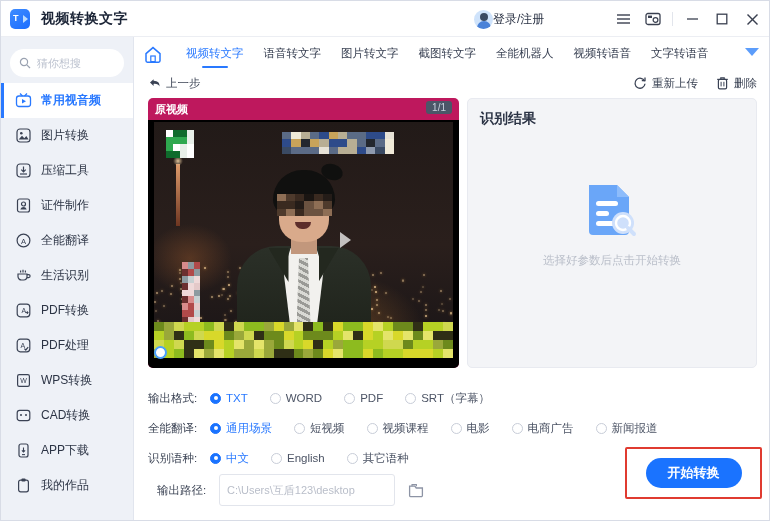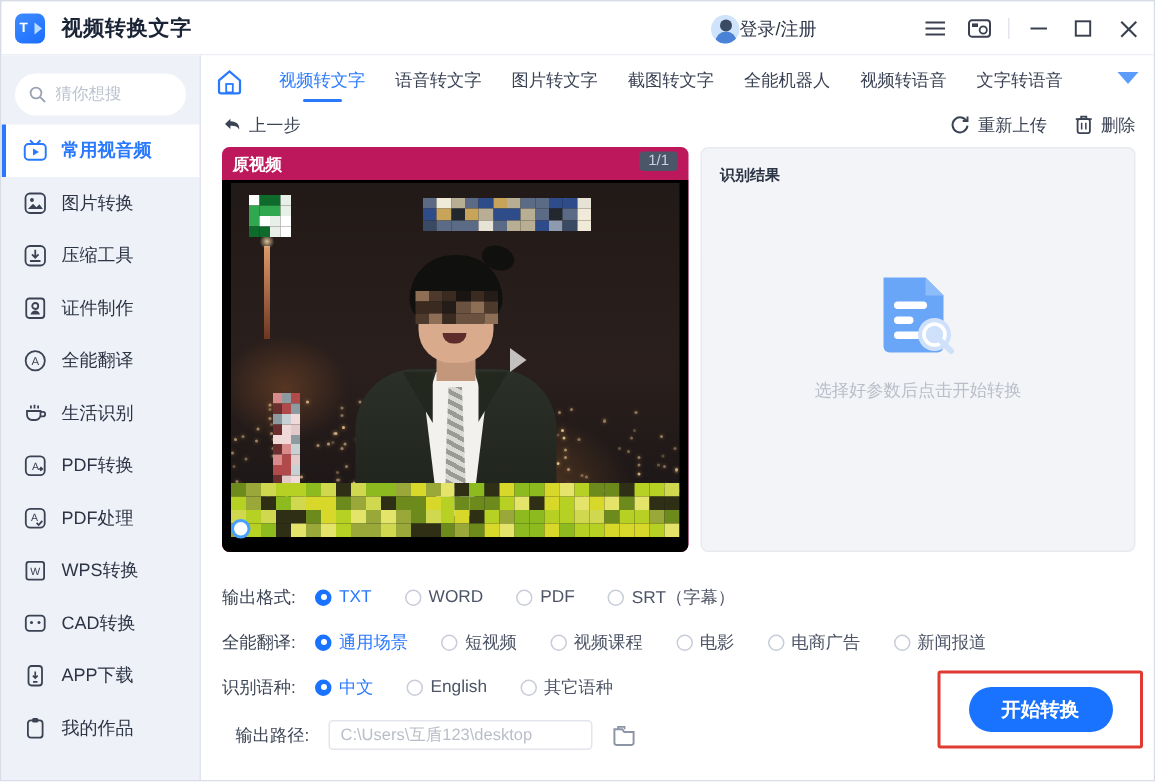--- a/index.html
+++ b/index.html
@@ -249,21 +249,21 @@
     width: 0; height: 0; border-left: 11px solid rgba(255,255,255,.72);
     border-top: 8px solid transparent; border-bottom: 8px solid transparent;
   }
 
   .result-panel {
     position: absolute; left: 333px; top: 0; width: 290px; height: 270px;
     background: #f3f4f7; border: 1px solid #e8eaf0; border-radius: 5px;
   }
   .rp-title {
     position: absolute; left: 12px; top: 11px;
-    font-size: 10px; color: #2b3345; font-weight: bold;
+    font-size: 14px; color: #2b3345; font-weight: bold;
   }
   .rp-empty {
     position: absolute; left: 0; top: 80px; width: 100%;
     display: flex; flex-direction: column; align-items: center;
   }
   .rp-icon { width: 66px; height: 62px; position: relative; }
   .rp-empty-text { margin-top: 12px; font-size: 11.5px; color: #b9bec9; }
 
   
   .options { position: absolute; left: 0; top: 346px; width: 637px; }
@@ -281,21 +281,21 @@
     display: flex; align-items: center; justify-content: center;
   }
   .radio.sel .dot { border-color: #1a73ff; background: #1a73ff; }
   .radio.sel .dot:after {
     content: ""; width: 4px; height: 4px; border-radius: 50%; background: #fff;
   }
   .radio.sel { color: #2979ff; }
 
   .path-row { height: 34px; display: flex; align-items: center; padding-left: 23px; }
   .path-input {
-    width: 176px; height: 20px; border: 1px solid #e2e5ec; border-radius: 3px;
+    width: 176px; height: 32px; border: 1px solid #e2e5ec; border-radius: 3px;
     background: #fff; font-size: 11px; color: #b9bec9; padding: 0 7px;
     outline: none; font-family: "Liberation Sans", sans-serif;
   }
   .path-input::placeholder { color: #b9bec9; }
   .folder-ic { margin-left: 13px; width: 17px; height: 16px; }
 
   .cta-wrap {
     position: absolute; right: 9px; bottom: 8px;
     width: 137px; height: 52px;
     border: 2px solid #e03b30; border-radius: 2px;

